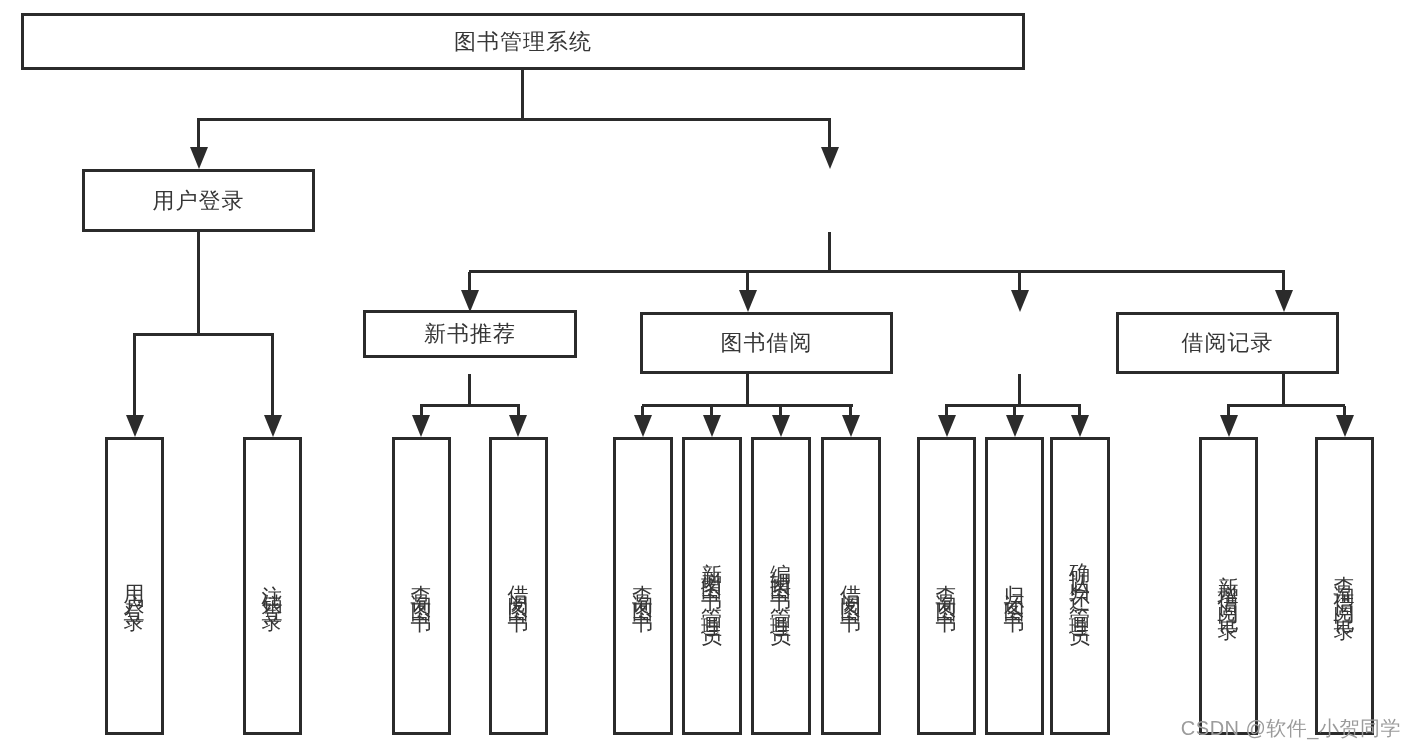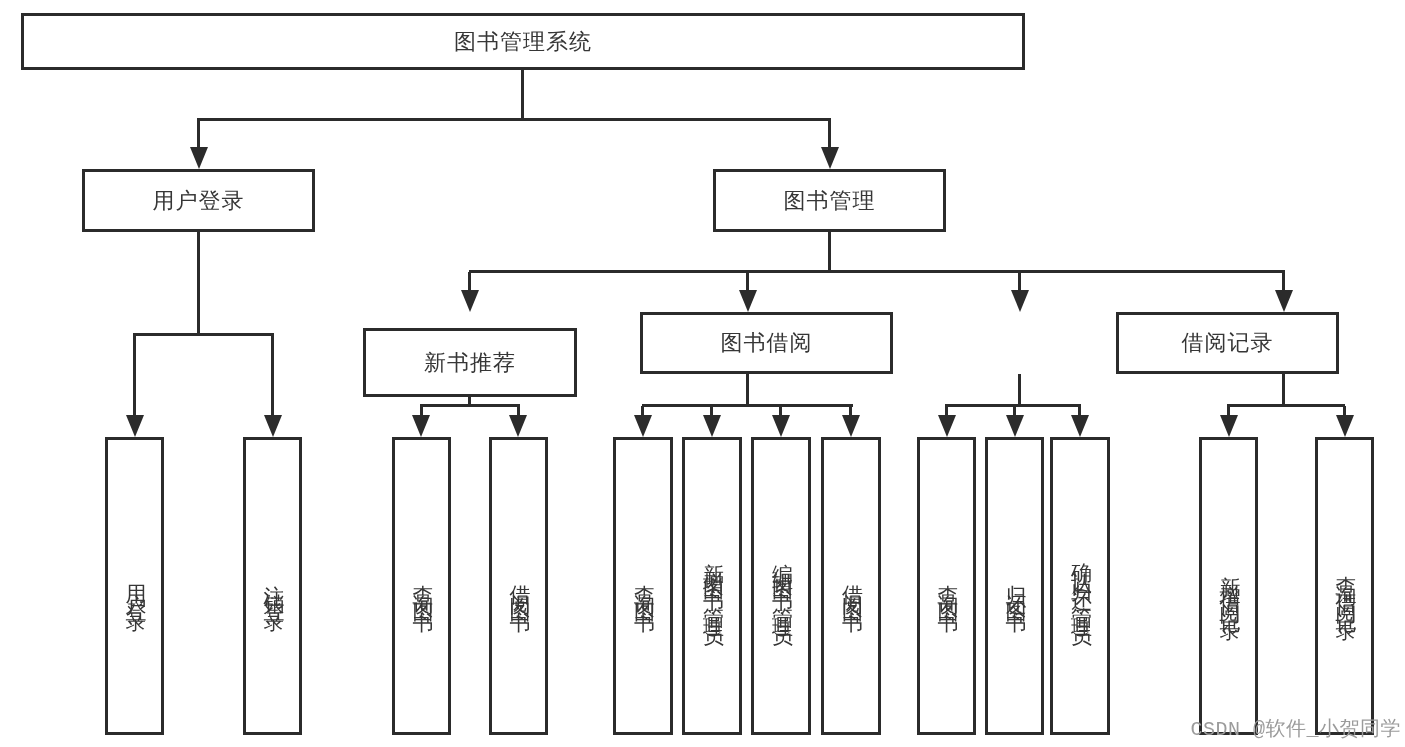--- a/index.html
+++ b/index.html
@@ -1,18 +1,18 @@
 <!DOCTYPE html>
 <html><head>
 <meta charset="utf-8">
 <style>
   html,body { margin:0; padding:0; background:#ffffff; }
   #canvas {
     position:relative; width:1405px; height:747px; background:#ffffff;
-    font-family:Liberation Mono, monospace; overflow:hidden;
+    font-family:Liberation Sans, sans-serif; overflow:hidden;
   }
   .node {
     position:absolute; box-sizing:border-box; background:#ffffff;
     border:3px solid #2b2b2b; display:flex; align-items:center; justify-content:center;
     z-index:2;
   }
   .node .label { color:#363636; }
   .h-node .label { font-size:22px; letter-spacing:1px; white-space:nowrap; }
   .v-node .label {
     writing-mode:vertical-rl; text-orientation:mixed;
@@ -42,43 +42,40 @@
   <div class="vline" style="left:521px; top:70px;  height:50px;"></div>
   <div class="hline" style="left:197px; top:118px; width:634px;"></div>
   <div class="vline" style="left:197px; top:120px; height:30px;"></div>
   <div class="arrow" style="left:190px; top:147px;"></div>
   <div class="vline" style="left:828px; top:120px; height:30px;"></div>
   <div class="arrow" style="left:821px; top:147px;"></div>
 
   <div class="node h-node" style="left:82px; top:169px; width:233px; height:63px;">
     <span class="label">用户登录</span>
   </div>
-  <div class="node h-node" style="left:713px; top:169px; width:233px; height:63px;">
-    <span class="label">图书管理</span>
-  </div>
 
   <div class="vline" style="left:197px; top:232px; height:103px;"></div>
   <div class="hline" style="left:133px; top:333px; width:141px;"></div>
   <div class="vline" style="left:133px; top:335px; height:85px;"></div>
   <div class="arrow" style="left:126px; top:415px;"></div>
   <div class="vline" style="left:271px; top:335px; height:85px;"></div>
   <div class="arrow" style="left:264px; top:415px;"></div>
 
   <div class="vline" style="left:828px; top:232px; height:40px;"></div>
   <div class="hline" style="left:469px; top:270px; width:816px;"></div>
   <div class="vline" style="left:468px;  top:272px; height:22px;"></div>
   <div class="arrow" style="left:461px;  top:290px;"></div>
   <div class="vline" style="left:746px;  top:272px; height:22px;"></div>
   <div class="arrow" style="left:739px;  top:290px;"></div>
   <div class="vline" style="left:1018px; top:272px; height:22px;"></div>
   <div class="arrow" style="left:1011px; top:290px;"></div>
   <div class="vline" style="left:1282px; top:272px; height:22px;"></div>
   <div class="arrow" style="left:1275px; top:290px;"></div>
 
-  <div class="node h-node" style="left:363px; top:328px; width:214px; height:69px;">
+  <div class="node h-node" style="left:363px; top:310px; width:214px; height:48px;">
     <span class="label">新书推荐</span>
   </div>
   <div class="node h-node" style="left:640px; top:312px; width:253px; height:62px;text-align:right;">
     <span class="label">图书借阅</span>
   </div>
   <div class="node h-node" style="left:1116px; top:312px; width:223px; height:62px;">
     <span class="label">借阅记录</span>
   </div>
 
   <div class="vline" style="left:468px; top:374px; height:32px;"></div>

